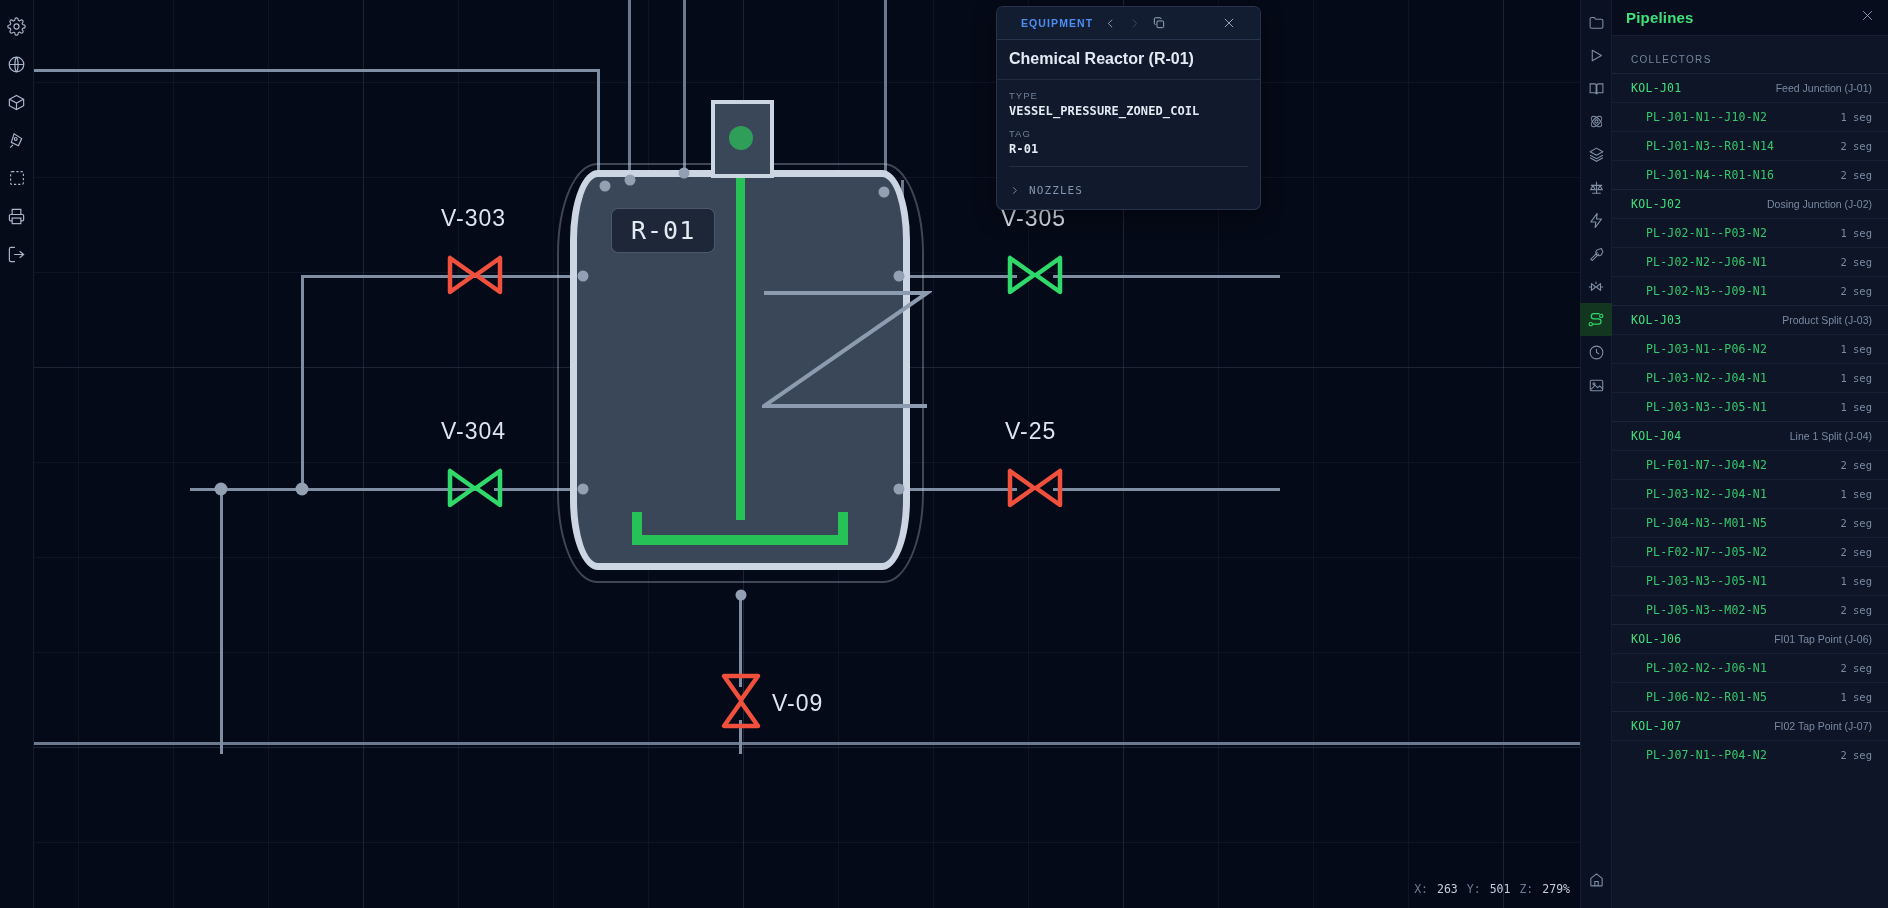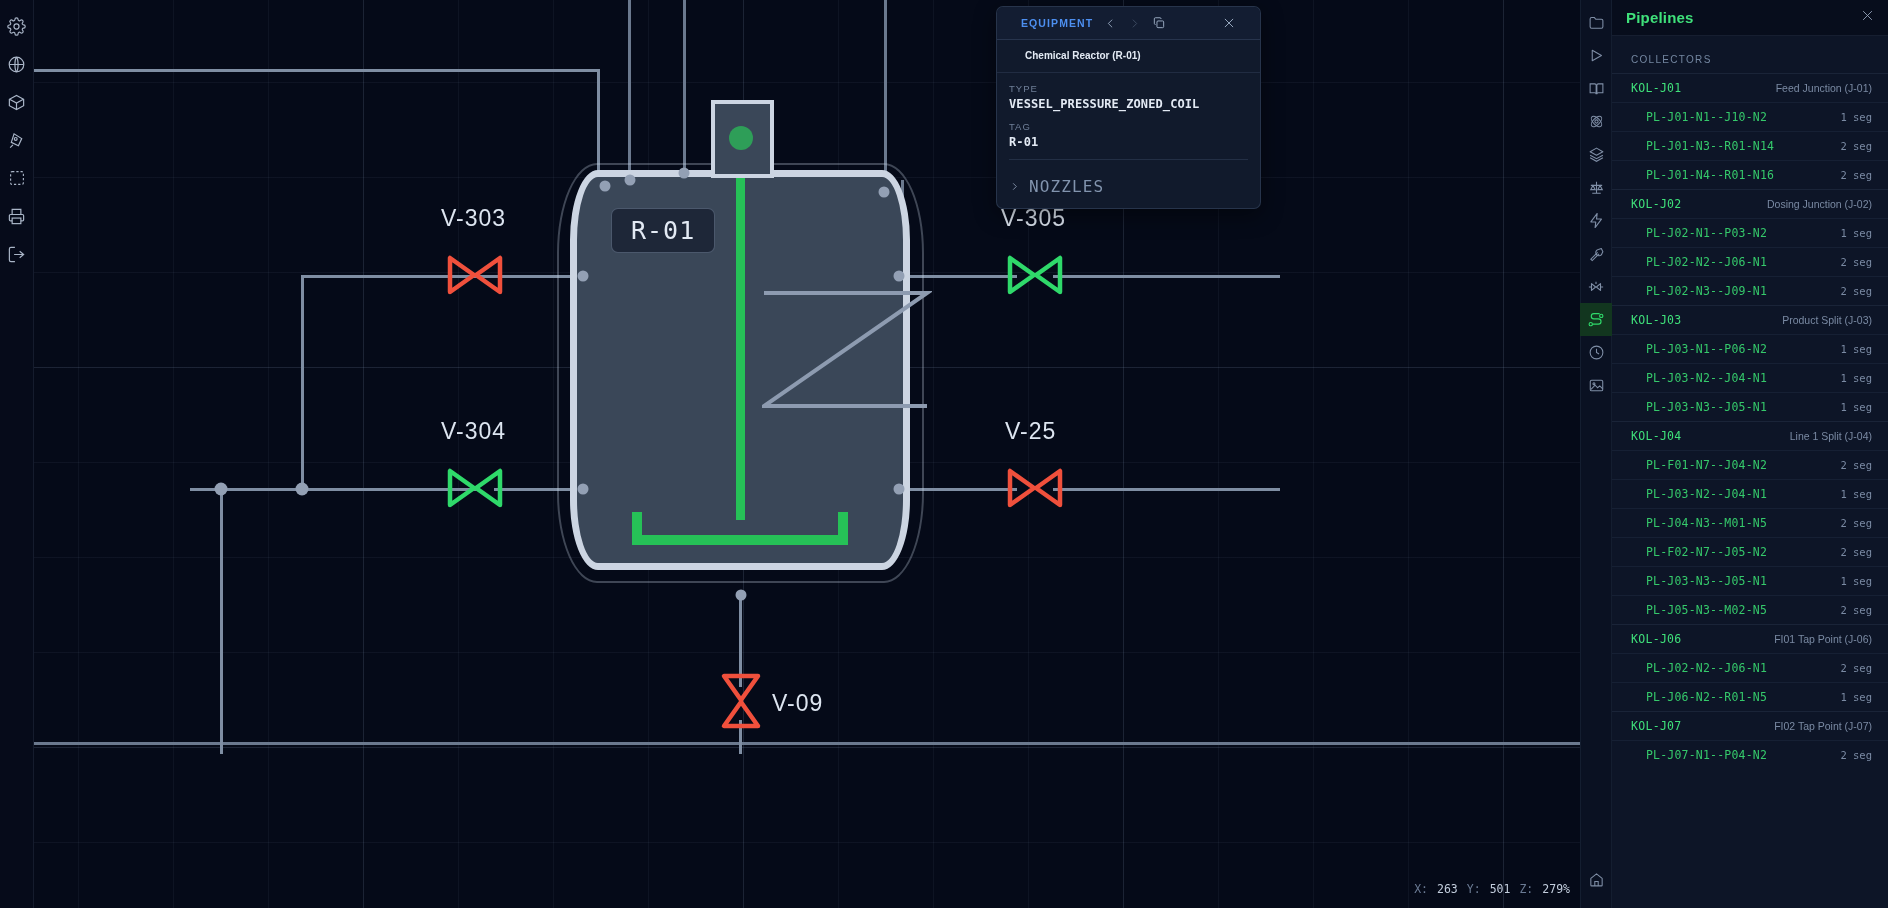--- a/index.html
+++ b/index.html
@@ -166,22 +166,22 @@
   }
   #equip-kind {
     font-size: 10.5px; font-weight: 700; letter-spacing: 1.1px;
     color: #4d8ff0;
   }
   .hicon { cursor: pointer; display: flex; align-items: center; }
   .hicon svg { stroke: #9fb0c7; fill: none; stroke-width: 1.6; }
   .hicon.dim svg { stroke: #414f66; }
   #equip-close { margin-left: auto; }
   #equip-title {
-    padding: 10px 28px 11px;
-    font-size: 10px; font-weight: 700; color: #e3eaf4;
+    padding: 10px 12px 11px;
+    font-size: 16px; font-weight: 700; color: #e3eaf4;
     border-bottom: 1px solid rgba(120,145,185,0.16);
   }
   #equip-body { padding: 10px 12px 6px; }
   .field-label {
     font-size: 9.5px; letter-spacing: 1px; color: #6f7f98;
     margin-bottom: 3px; text-transform: uppercase;
   }
   .field-value {
     font-size: 12px; font-weight: 700; color: #e3eaf4;
     margin-bottom: 10px;
@@ -191,21 +191,21 @@
   #equip-divider {
     height: 1px; background: rgba(120,145,185,0.18);
     margin: 4px 0 0;
   }
   #nozzles-row {
     display: flex; align-items: center; gap: 9px;
     padding: 11px 12px 12px;
     cursor: pointer;
   }
   #nozzles-row span.lbl {
-    font-size: 16px; letter-spacing: 1.1px; color: #8294ae;
+    font-size: 11px; letter-spacing: 1.1px; color: #8294ae;
     font-family: "DejaVu Sans Mono", monospace;
   }
 
   
   #coords {
     position: absolute; right: 318px; bottom: 12px;
     display: flex; gap: 9px; align-items: baseline;
     font-family: "DejaVu Sans Mono", monospace;
     font-size: 11.5px;
     z-index: 28;

